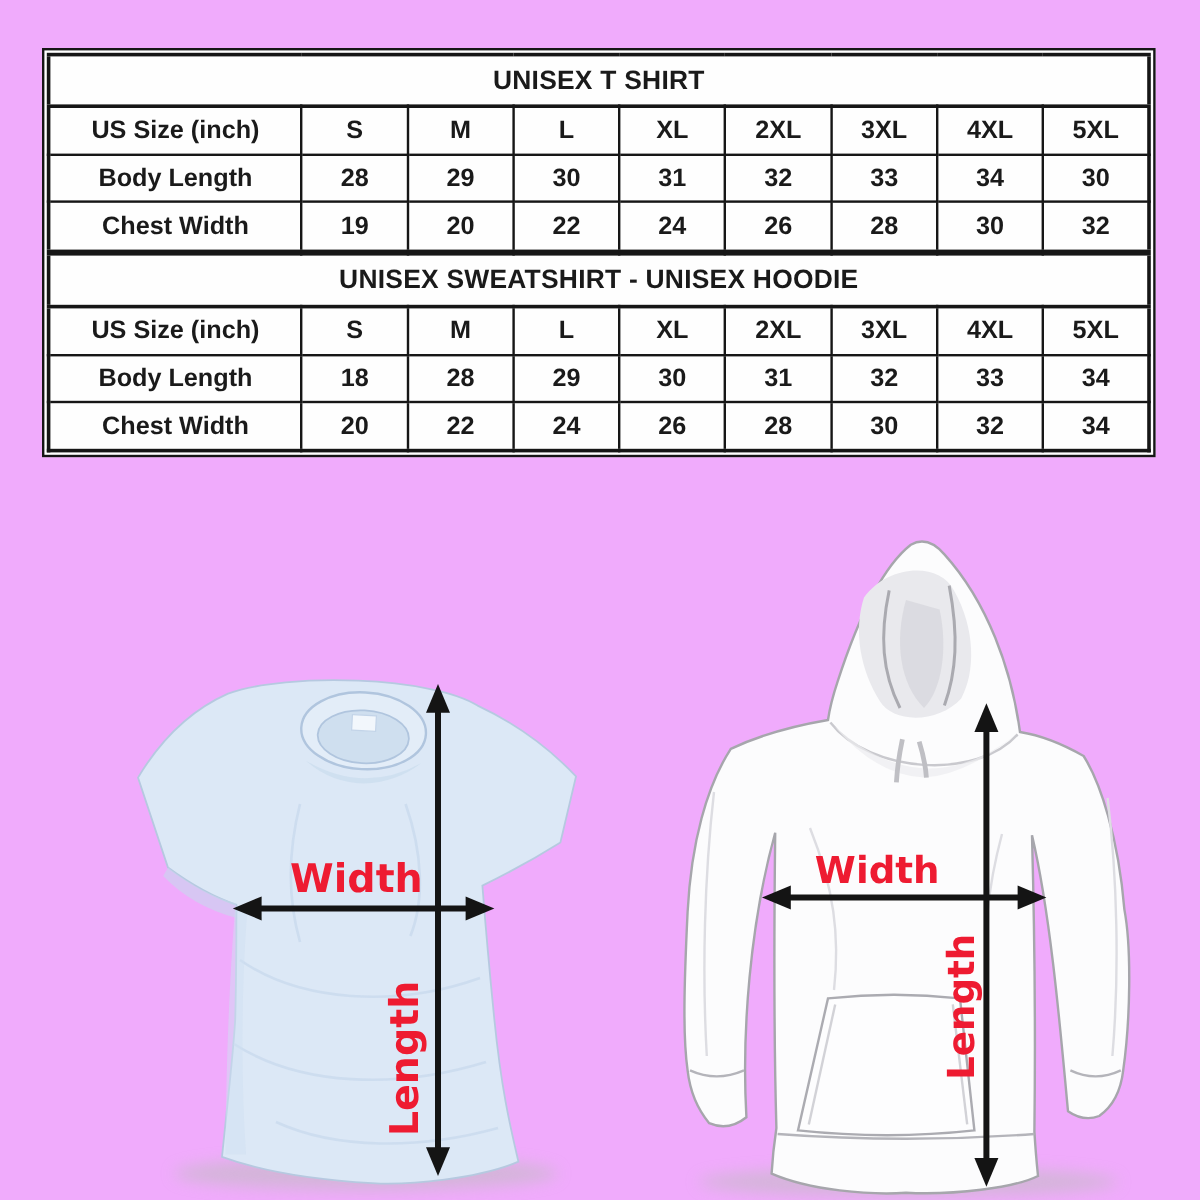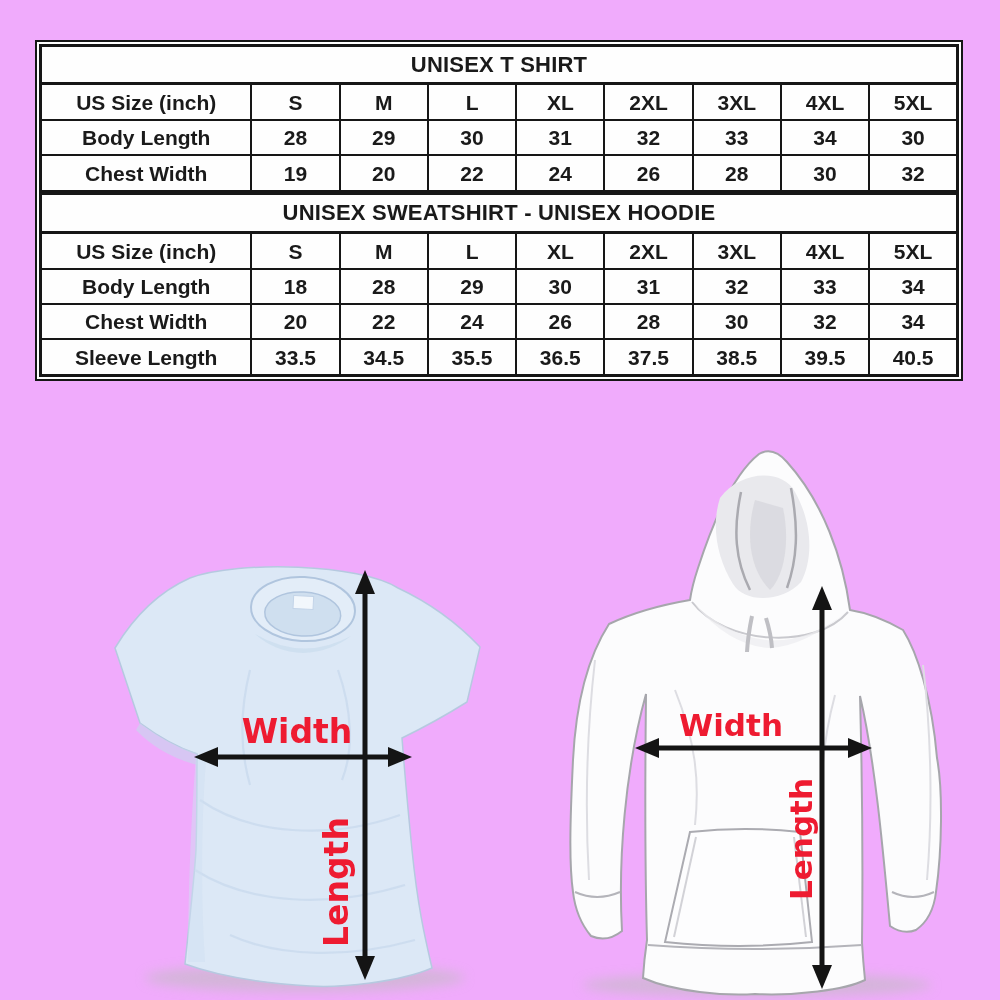--- a/index.html
+++ b/index.html
@@ -113,31 +113,20 @@
       <tr>
         <td>Chest Width</td>
         <td>20</td>
         <td>22</td>
         <td>24</td>
         <td>26</td>
         <td>28</td>
         <td>30</td>
         <td>32</td>
         <td>34</td>
-      </tr>
-      <tr>
-        <td>Sleeve Length</td>
-        <td>33.5</td>
-        <td>34.5</td>
-        <td>35.5</td>
-        <td>36.5</td>
-        <td>37.5</td>
-        <td>38.5</td>
-        <td>39.5</td>
-        <td>40.5</td>
       </tr>
     </tbody>
       </table>
   </div>
 
   <div class="tshirt-box">
     <svg width="400" height="450" viewBox="0 0 400 450">
       <defs>
           <filter id="soft" x="-50%" y="-50%" width="200%" height="200%">
             <feGaussianBlur stdDeviation="6"></feGaussianBlur>

